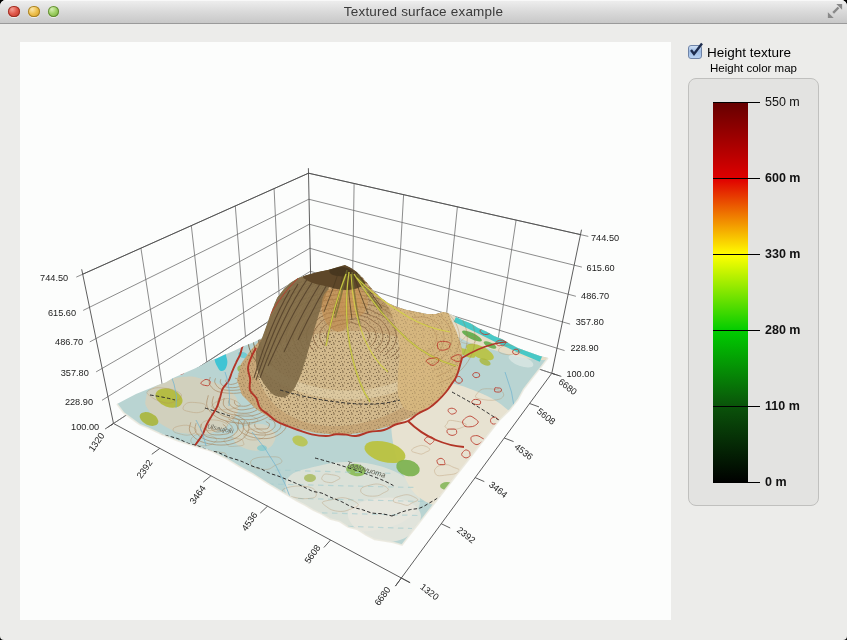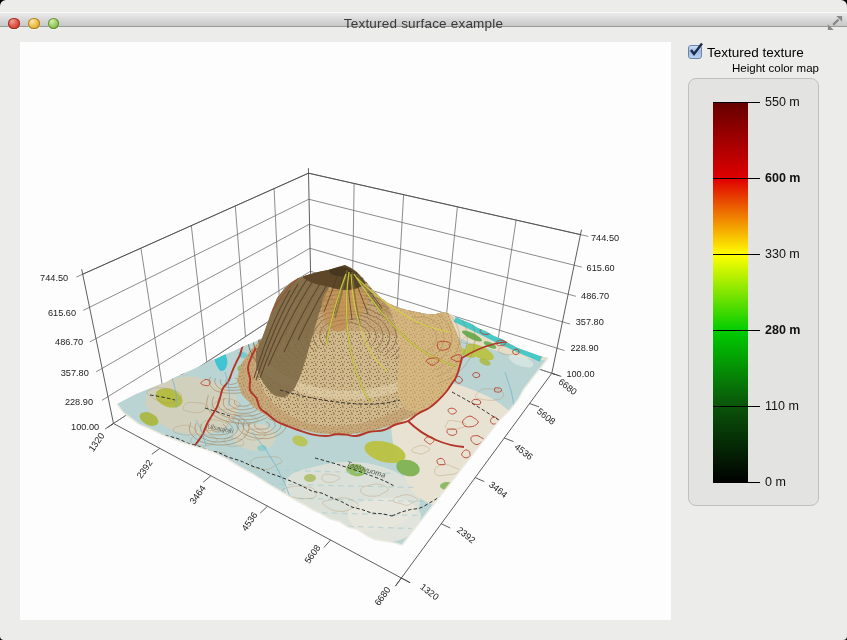--- a/index.html
+++ b/index.html
@@ -1,16 +1,16 @@
 <!DOCTYPE html>
 <html><head><meta charset="utf-8"><style>
 *{margin:0;padding:0;box-sizing:border-box}
 body{width:847px;height:640px;background:#000;font-family:"Liberation Sans",sans-serif;overflow:hidden}
 #win{position:absolute;left:0;top:0;width:847px;height:640px;background:#ececea;border-radius:6px 6px 4px 4px;overflow:hidden}
-#titlebar{position:absolute;left:0;top:12px;width:847px;height:15px;background:linear-gradient(#efefef,#d8d8d8 55%,#c8c8c8);border-bottom:1px solid #9a9a9a;box-shadow:inset 0 1px 0 #f8f8f8}
+#titlebar{position:absolute;left:0;top:0;width:847px;height:24px;background:linear-gradient(#efefef,#d8d8d8 55%,#c8c8c8);border-bottom:1px solid #9a9a9a;box-shadow:inset 0 1px 0 #f8f8f8}
 #title{position:absolute;left:0;top:4px;width:100%;text-align:center;font-size:13.5px;color:#3a3a3a;font-weight:normal;letter-spacing:0.2px}
 .tl{position:absolute;top:5.5px;width:11.5px;height:11.5px;border-radius:50%}
 #plot{position:absolute;left:20px;top:42px;width:651px;height:578px;background:#fcfdfc}
 #legframe{position:absolute;left:688px;top:78px;width:131px;height:428px;background:#e3e3e1;border:1px solid #c0c0be;border-radius:8px}
 #gbar{position:absolute;left:713px;top:102.5px;width:35px;height:380px;background:linear-gradient(#600,#e00000 20%,#ff0 40%,#0c0 60%,#0a520a 80%,#000)}
 #cb{position:absolute;left:688px;top:45px;width:14px;height:14px;border:1px solid #6f84a8;border-radius:3px;background:linear-gradient(#cfe0f5,#9dbbe4 45%,#b8d2f2)}
 </style></head><body>
 <div id="win">
 <div id="titlebar">
 <div class="tl" style="left:8.3px;background:radial-gradient(circle at 35% 30%,#f3a096,#e0574a 45%,#b93527);box-shadow:inset 0 0 0 1px rgba(140,34,23,.75),0 1px 0 rgba(255,255,255,.6)"></div>
@@ -349,28 +349,28 @@
           </g>
           <path d="M117.0,404.0 L123.4,412.6 L132.0,419.0 L139.5,424.5 L148.0,428.0 L163.0,435.0 L178.0,441.0 L194.0,446.0 L211.0,451.0 L227.0,459.0 L240.0,467.0 L253.0,474.0 L267.0,483.0 L282.0,492.0 L297.0,501.0 L305.2,505.2 L313.0,510.0 L321.7,514.1 L330.0,519.0 L339.6,521.6 L348.0,527.0 L357.6,529.6 L366.0,535.0 L374.5,539.4 L384.0,541.0 L393.1,542.4 L402.0,545.0 L410.1,534.6 L418.2,524.2 L426.3,513.8 L434.4,503.4 L442.6,493.1 L450.7,482.7 L458.8,472.3 L466.9,461.9 L475.0,451.5 L483.1,441.1 L491.2,430.7 L499.3,420.3 L509.9,409.9 L518.1,399.6 L523.7,389.2 L531.8,378.8 L539.9,368.4 L548.0,358.0" stroke="#eceadf" stroke-width="1.6" fill="none" opacity="0.85"></path>
 </g>
 </svg>
     </div>
 <div id="cb">
       <svg width="18" height="18" viewBox="0 0 18 18" style="position:absolute;left:-1px;top:-4px">
         <path d="M3,8 L6,12 L14,1.5" stroke="#1d2c4e" stroke-width="2.4" fill="none"></path>
       </svg>
     </div>
-<div style="position:absolute;left:707px;top:45px;font-size:13.5px;color:#000">Textured texture</div>
-<div style="position:absolute;left:688px;top:62px;width:131px;text-align:right;font-size:11.5px;color:#000">Height color map</div>
+<div style="position:absolute;left:707px;top:45px;font-size:13.5px;color:#000">Height texture</div>
+<div style="position:absolute;left:688px;top:62px;width:131px;text-align:center;font-size:11.5px;color:#000">Height color map</div>
 <div id="legframe"></div>
 <div id="gbar"></div>
 <div style="position:absolute;left:713px;top:101.8px;width:47px;height:1.5px;background:#000"></div>
     <div style="position:absolute;left:765px;top:94.5px;font-size:12.5px;font-weight:normal;color:#111">550 m</div>
     <div style="position:absolute;left:713px;top:177.8px;width:47px;height:1.5px;background:#000"></div>
     <div style="position:absolute;left:765px;top:170.5px;font-size:12.5px;font-weight:bold;color:#111">600 m</div>
     <div style="position:absolute;left:713px;top:253.8px;width:47px;height:1.5px;background:#000"></div>
-    <div style="position:absolute;left:765px;top:246.5px;font-size:12.5px;font-weight:normal;color:#111">330 m</div>
+    <div style="position:absolute;left:765px;top:246.5px;font-size:12.5px;font-weight:bold;color:#111">330 m</div>
     <div style="position:absolute;left:713px;top:329.8px;width:47px;height:1.5px;background:#000"></div>
     <div style="position:absolute;left:765px;top:322.6px;font-size:12.5px;font-weight:bold;color:#111">280 m</div>
     <div style="position:absolute;left:713px;top:405.8px;width:47px;height:1.5px;background:#000"></div>
-    <div style="position:absolute;left:765px;top:398.6px;font-size:12.5px;font-weight:normal;color:#111">110 m</div>
+    <div style="position:absolute;left:765px;top:398.6px;font-size:12.5px;font-weight:bold;color:#111">110 m</div>
     <div style="position:absolute;left:713px;top:481.8px;width:47px;height:1.5px;background:#000"></div>
-    <div style="position:absolute;left:765px;top:474.6px;font-size:12.5px;font-weight:normal;color:#111">0 m</div>
+    <div style="position:absolute;left:765px;top:474.6px;font-size:12.5px;font-weight:bold;color:#111">0 m</div>
 </div>
 </body></html>

